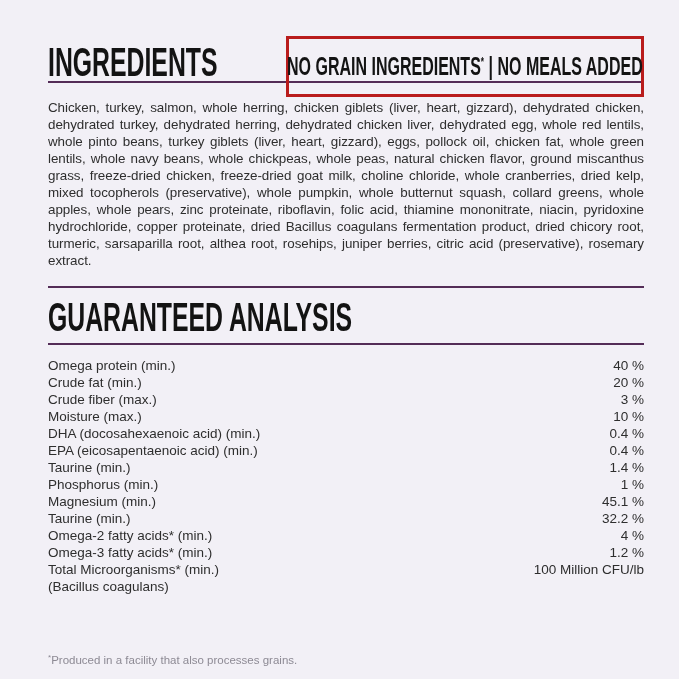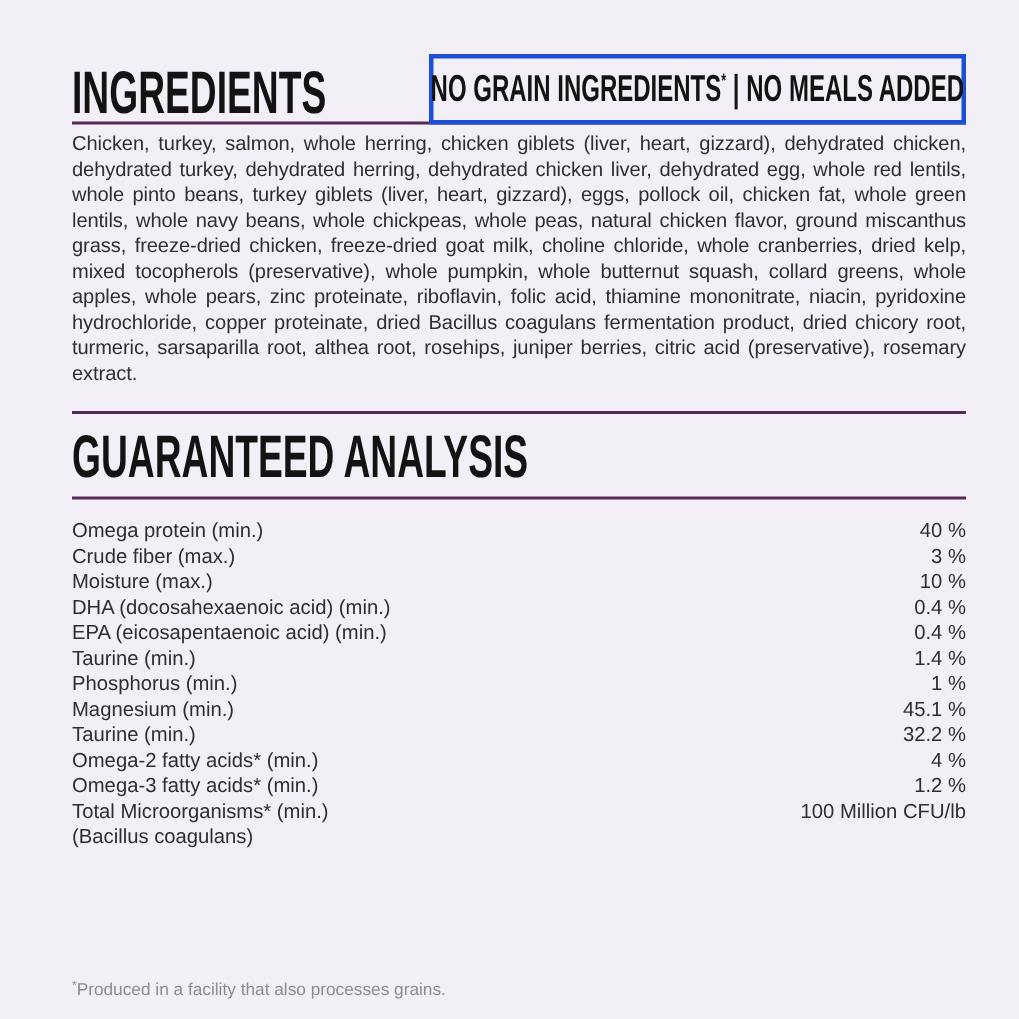--- a/index.html
+++ b/index.html
@@ -31,22 +31,22 @@
     letter-spacing: 0px;
     display: inline-block;
     transform: scaleX(0.62);
     transform-origin: 0 100%;
     white-space: nowrap;
   }
   .badge-box {
     position: absolute;
     right: 0; top: 0;
     box-sizing: border-box;
-    width: 358px; height: 47px;
-    border: 3px solid #1d4ed8;
+    width: 358px; height: 61px;
+    border: 3px solid #b91c1c;
     display: flex;
     align-items: center;
     justify-content: center;
   }
   .badge-text {
     font-size: 25px;
     font-weight: bold;
     color: #131313;
     white-space: nowrap;
     display: inline-block;
@@ -63,21 +63,21 @@
     height: 2px;
     background: #542c57;
     border: none;
     margin: 0;
   }
   .rule-1 { margin-top: -2px; }
   .rule-2 { margin-top: 17px; }
   .rule-3 { margin-top: 8px; }
   
   .ingredients-body {
-    margin-top: 4px;
+    margin-top: 16px;
     font-size: 13.4px;
     line-height: 17px;
     text-align: justify;
     color: #2e2e2e;
     letter-spacing: -0.05px;
   }
   
   .title-analysis {
     margin-top: 12px;
     font-size: 40px;
@@ -133,20 +133,24 @@
   <div class="title-analysis">GUARANTEED ANALYSIS</div>
 
   <div class="rule rule-3"></div>
 
   <div class="analysis-table">
     <div class="analysis-row">
       <span class="lbl">Omega protein (min.)</span>
       <span class="val">40 %</span>
     </div>
     <div class="analysis-row">
+      <span class="lbl">Crude fat (min.)</span>
+      <span class="val">20 %</span>
+    </div>
+    <div class="analysis-row">
       <span class="lbl">Crude fiber (max.)</span>
       <span class="val">3 %</span>
     </div>
     <div class="analysis-row">
       <span class="lbl">Moisture (max.)</span>
       <span class="val">10 %</span>
     </div>
     <div class="analysis-row">
       <span class="lbl">DHA (docosahexaenoic acid) (min.)</span>
       <span class="val">0.4 %</span>

